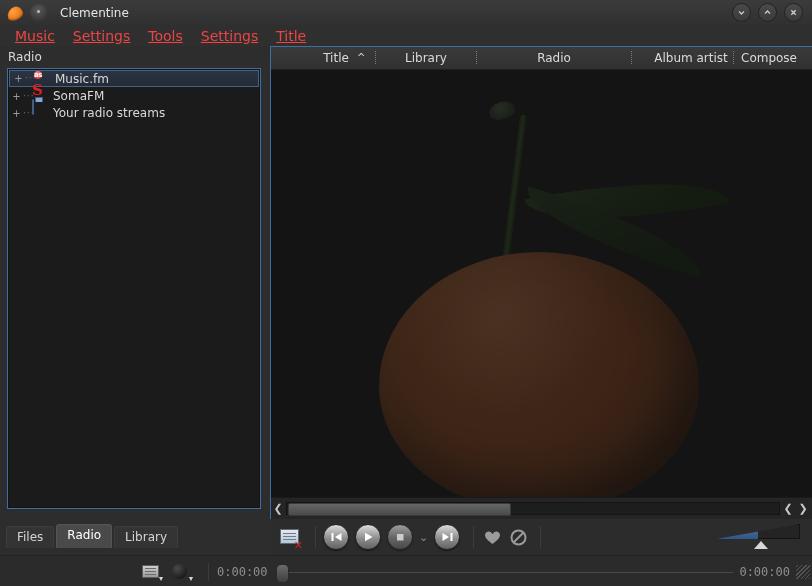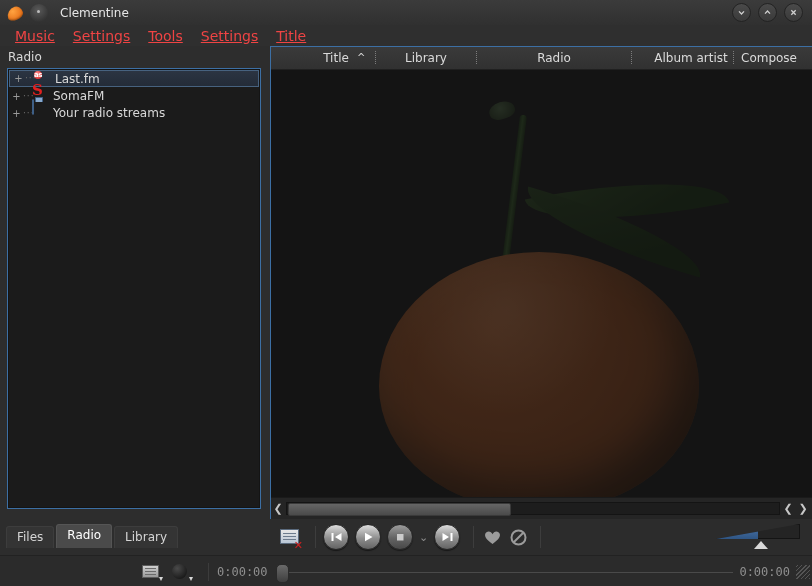--- a/index.html
+++ b/index.html
@@ -302,21 +302,21 @@
     <div class="panel-title">Radio</div>
 
     <div class="treebox">
 
       <div class="tree-row selected">
         <span class="expander">+</span>
         <span class="dots">···</span>
         <span class="tree-ico">
           <span class="ico-lastfm">as</span>
         </span>
-        <span class="tree-label">Last.fm</span>
+        <span class="tree-label">Music.fm</span>
       </div>
 
       <div class="tree-row">
         <span class="expander">+</span>
         <span class="dots">···</span>
         <span class="tree-ico">
           <span class="ico-soma">S</span>
         </span>
         <span class="tree-label">SomaFM</span>
       </div>

